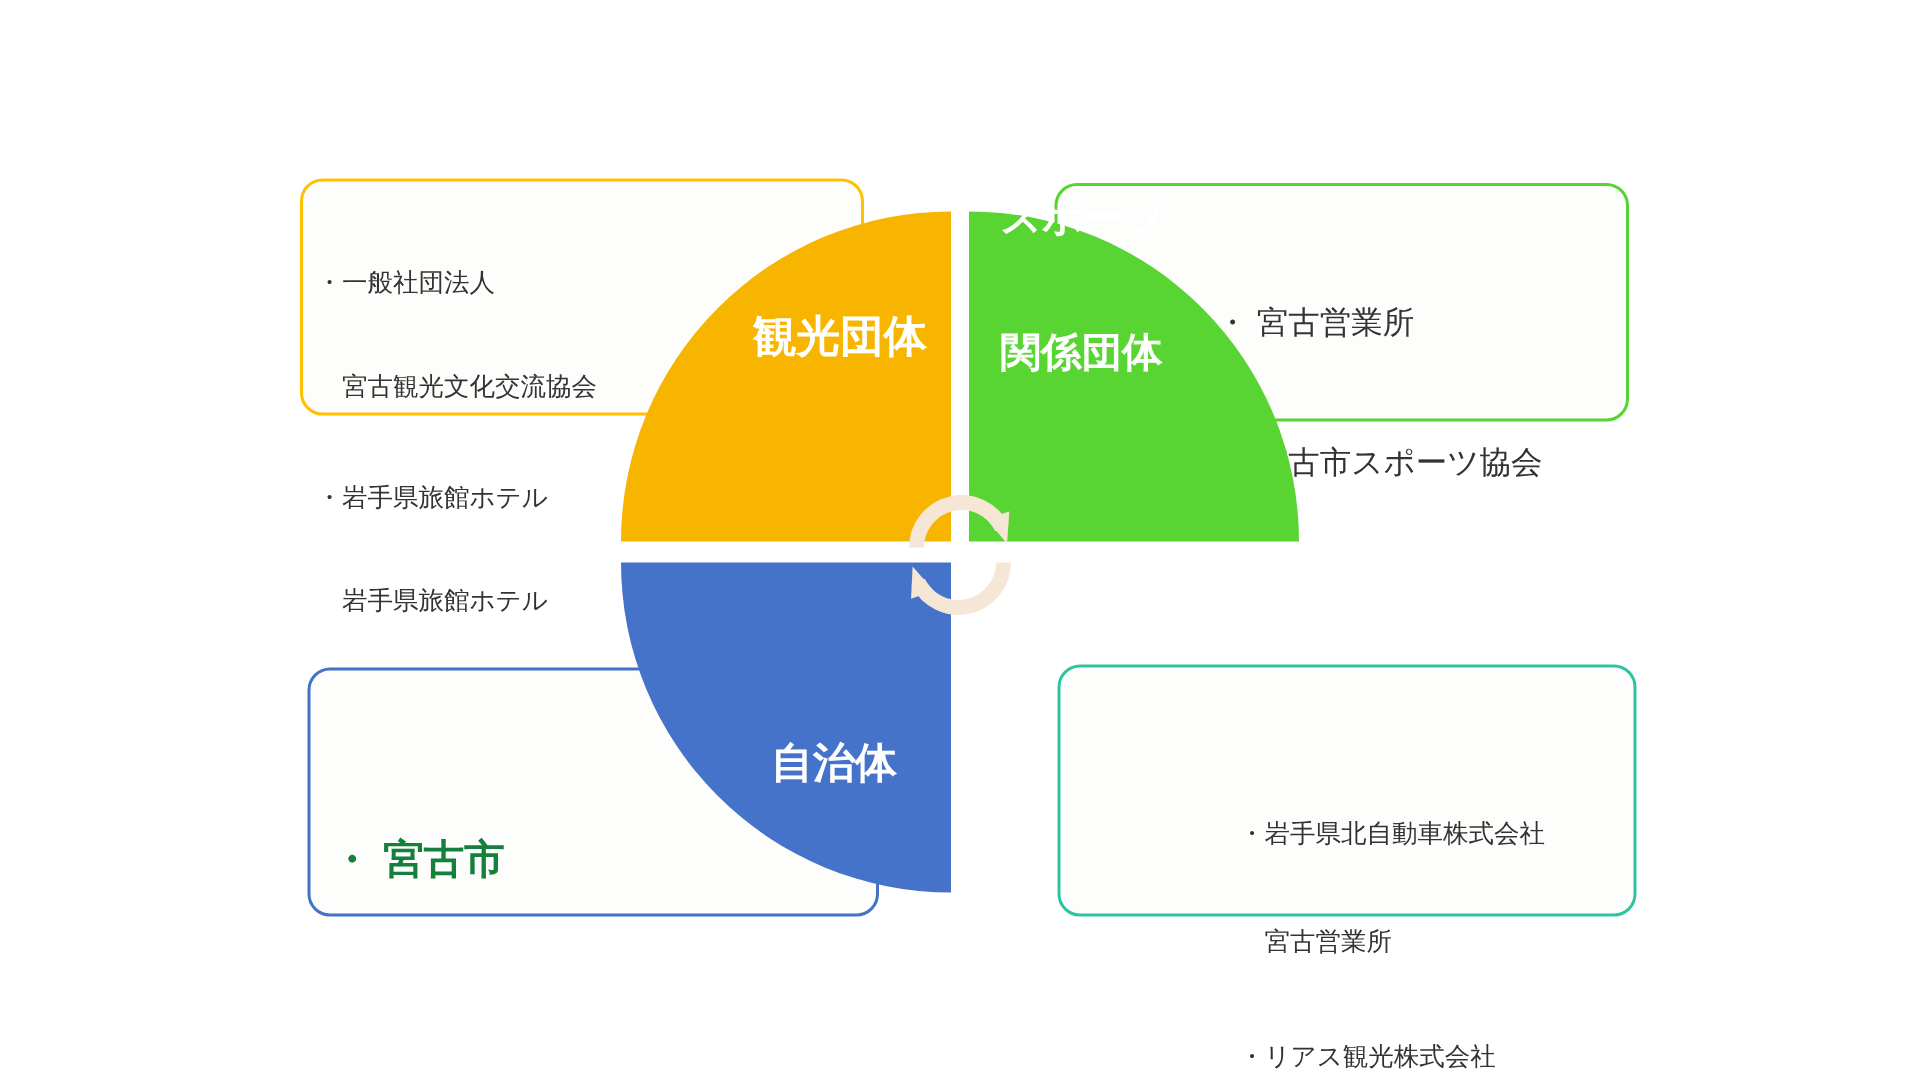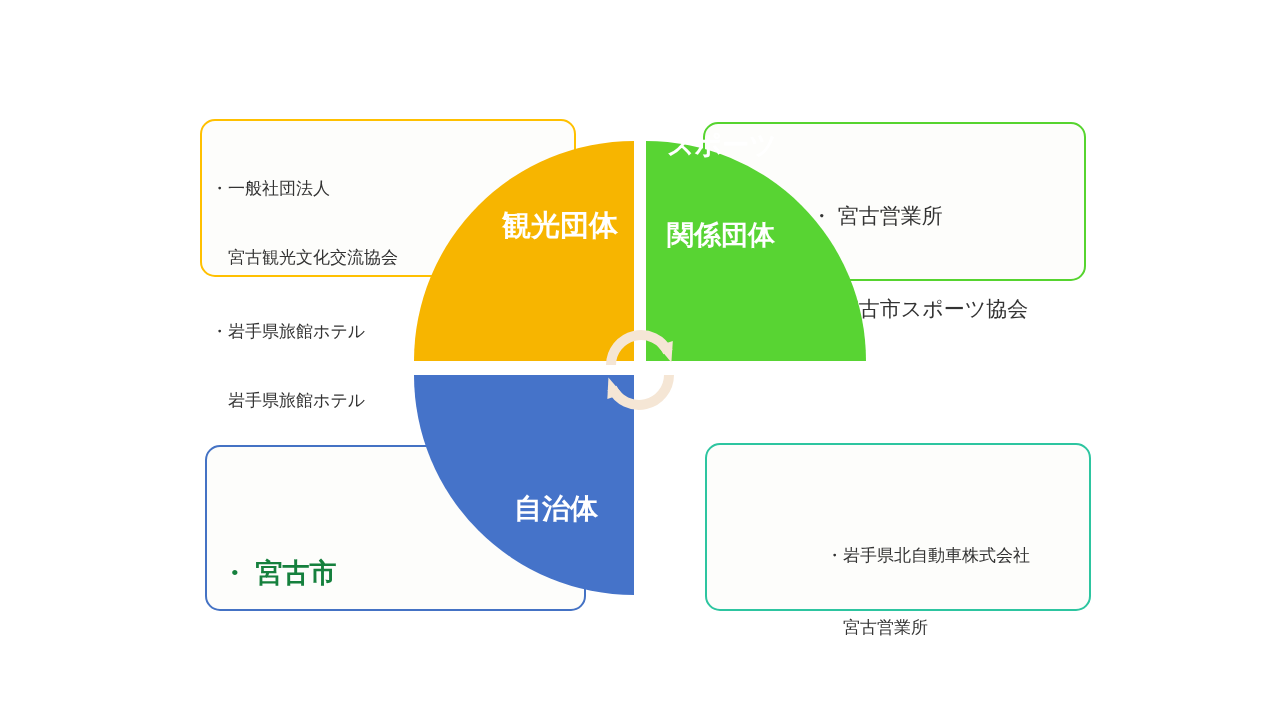--- a/index.html
+++ b/index.html
@@ -63,20 +63,21 @@
   <div class="member-box" id="box-government">
     <div class="box-text">
       <span class="box-line">・ 宮古市</span>
     </div>
   </div>
 
   <div class="member-box" id="box-transport">
     <div class="box-text">
       <span class="box-line">・岩手県北自動車株式会社</span>
       <span class="box-line">　宮古営業所</span>
+      <span class="box-line para-gap">・リアス観光株式会社</span>
       
     </div>
   </div>
 
   <div class="quad" id="quad-tourism">
     <div class="quad-label" id="label-tourism">
       <span class="label-line">観光団体</span>
     </div>
   </div>
 

